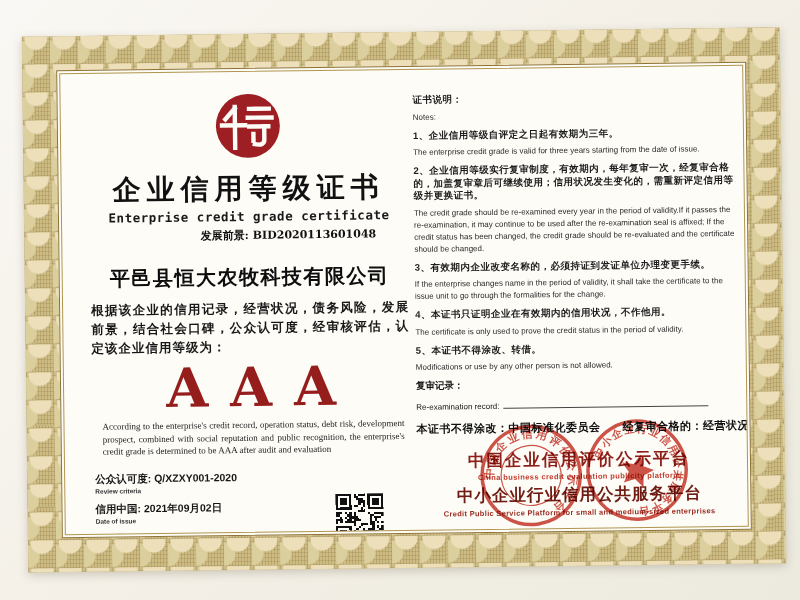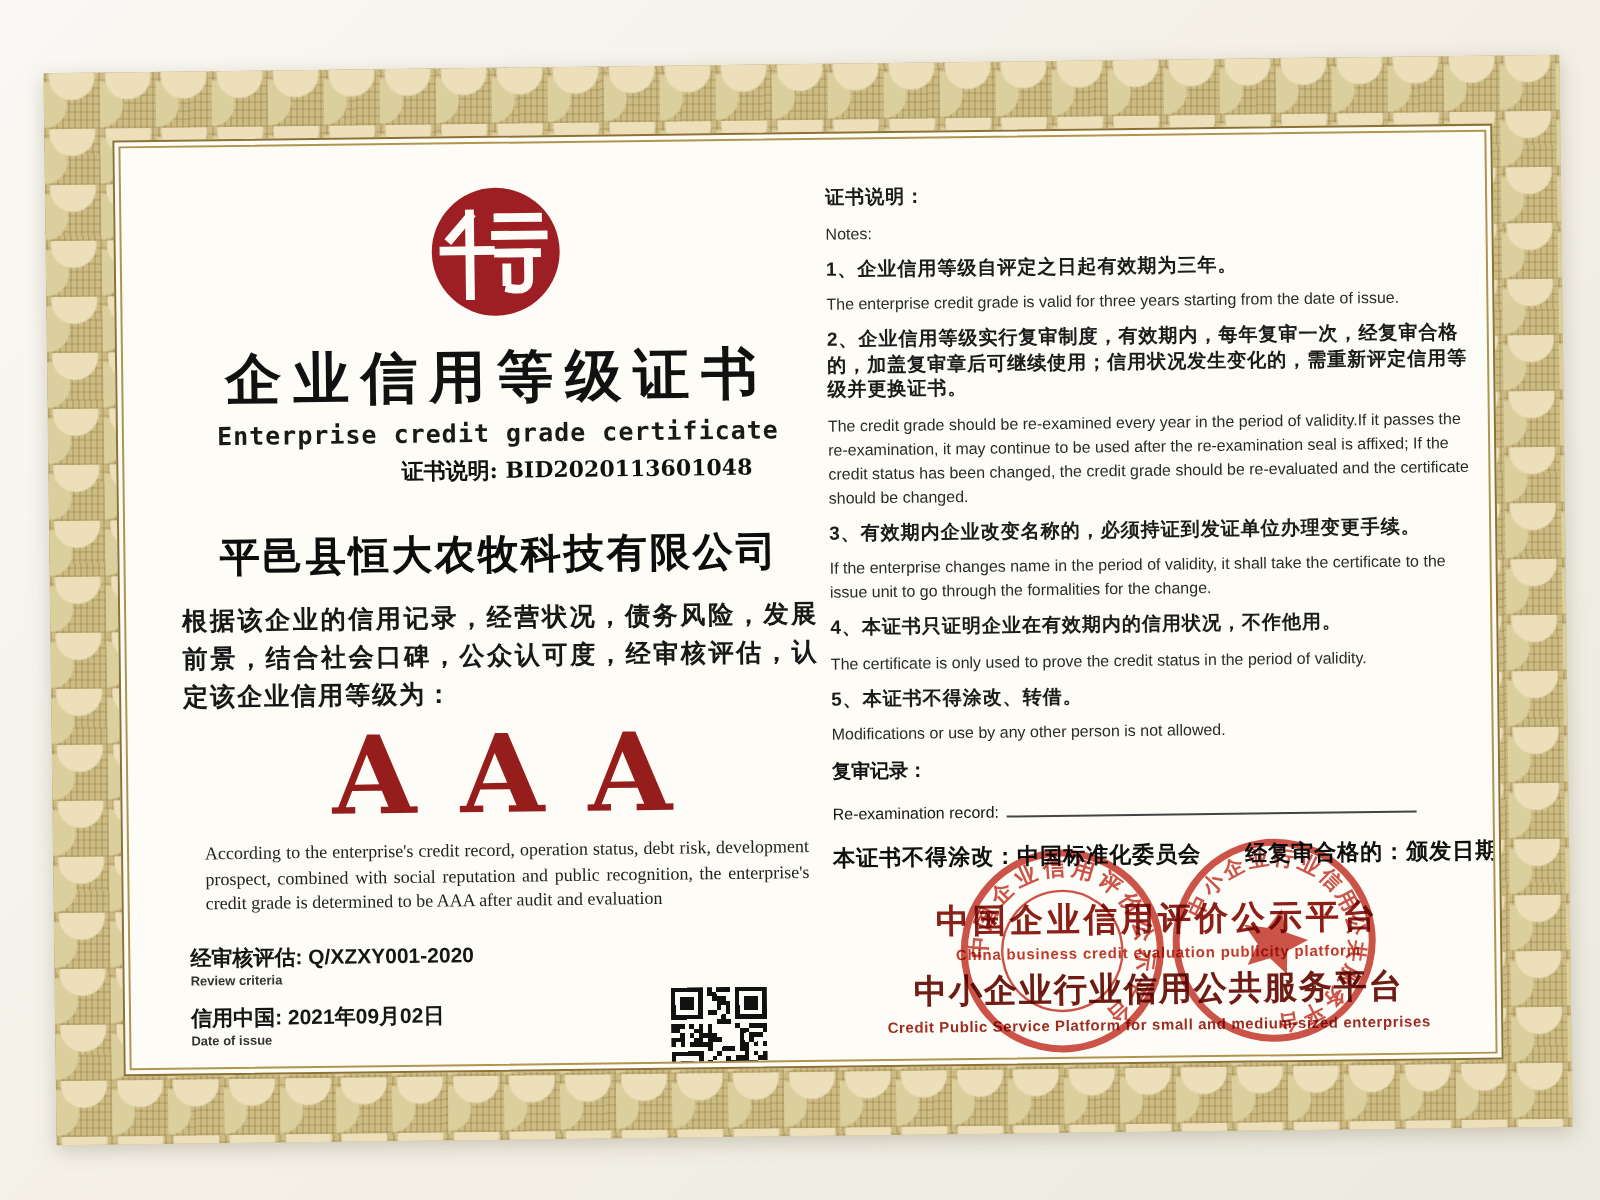--- a/index.html
+++ b/index.html
@@ -123,33 +123,33 @@
                 <path d="M52 51 H80"></path>
                 <path d="M74 51 V70 Q74 80 60 77"></path>
                 <path d="M58 62 V72"></path>
               </g>
             </svg>
           </div>
 
           <div class="cert-title">企业信用等级证书</div>
           <div class="cert-subtitle">Enterprise credit grade certificate</div>
           <div class="cert-no">
-            <span>证书说明:</span>
+            <span>发展前景:</span>
             <span>BID2020113601048</span>
           </div>
 
           <div class="company">平邑县恒大农牧科技有限公司</div>
           <div class="statement-zh">根据该企业的信用记录，经营状况，债务风险，发展前景，结合社会口碑，公众认可度，经审核评估，认定该企业信用等级为：</div>
           <div class="grade">AAA</div>
           <div class="statement-en">According to the enterprise's credit record, operation status, debt risk, development prospect, combined with social reputation and public recognition, the enterprise's credit grade is determined to be AAA after audit and evaluation</div>
 
           <div class="fields">
             <div class="field">
               <div class="field-main">
-                <span>经审核评估:</span>
+                <span>公众认可度:</span>
                 <span>Q/XZXY001-2020</span>
               </div>
               <div class="field-sub">Review criteria</div>
             </div>
             <div class="field">
               <div class="field-main">
                 <span>信用中国:</span>
                 <span>2021年09月02日</span>
               </div>
               <div class="field-sub">Date of issue</div>
@@ -402,21 +402,21 @@
             <p class="note-en">The certificate is only used to prove the credit status in the period of validity.</p>
             <p class="note-zh">5、本证书不得涂改、转借。</p>
             <p class="note-en">Modifications or use by any other person is not allowed.</p>
 
             <p class="review-line">复审记录：</p>
             <p class="review-en">
               <span>Re-examination record:</span><span class="review-rule"></span>
             </p>
 
             <div class="filing">
-              <span>本证书不得涂改：</span><span>中国标准化委员会</span><span class="gap"></span><span>经复审合格的：</span><span>颁发日期</span>
+              <span>本证书不得涂改：</span><span>中国标准化委员会</span><span class="gap"></span><span>经复审合格的：</span><span>经营状况</span>
             </div>
 
             <div class="platforms">
               <div class="p-zh1">中国企业信用评价公示平台</div>
               <div class="p-en1">China business credit evaluation publicity platform</div>
               <div class="p-zh2">中小企业行业信用公共服务平台</div>
               <div class="p-en2">Credit Public Service Platform for small and medium-sized enterprises</div>
 
               <div class="seal seal-left">
                 <svg viewBox="0 0 104 104" width="104" height="104">

